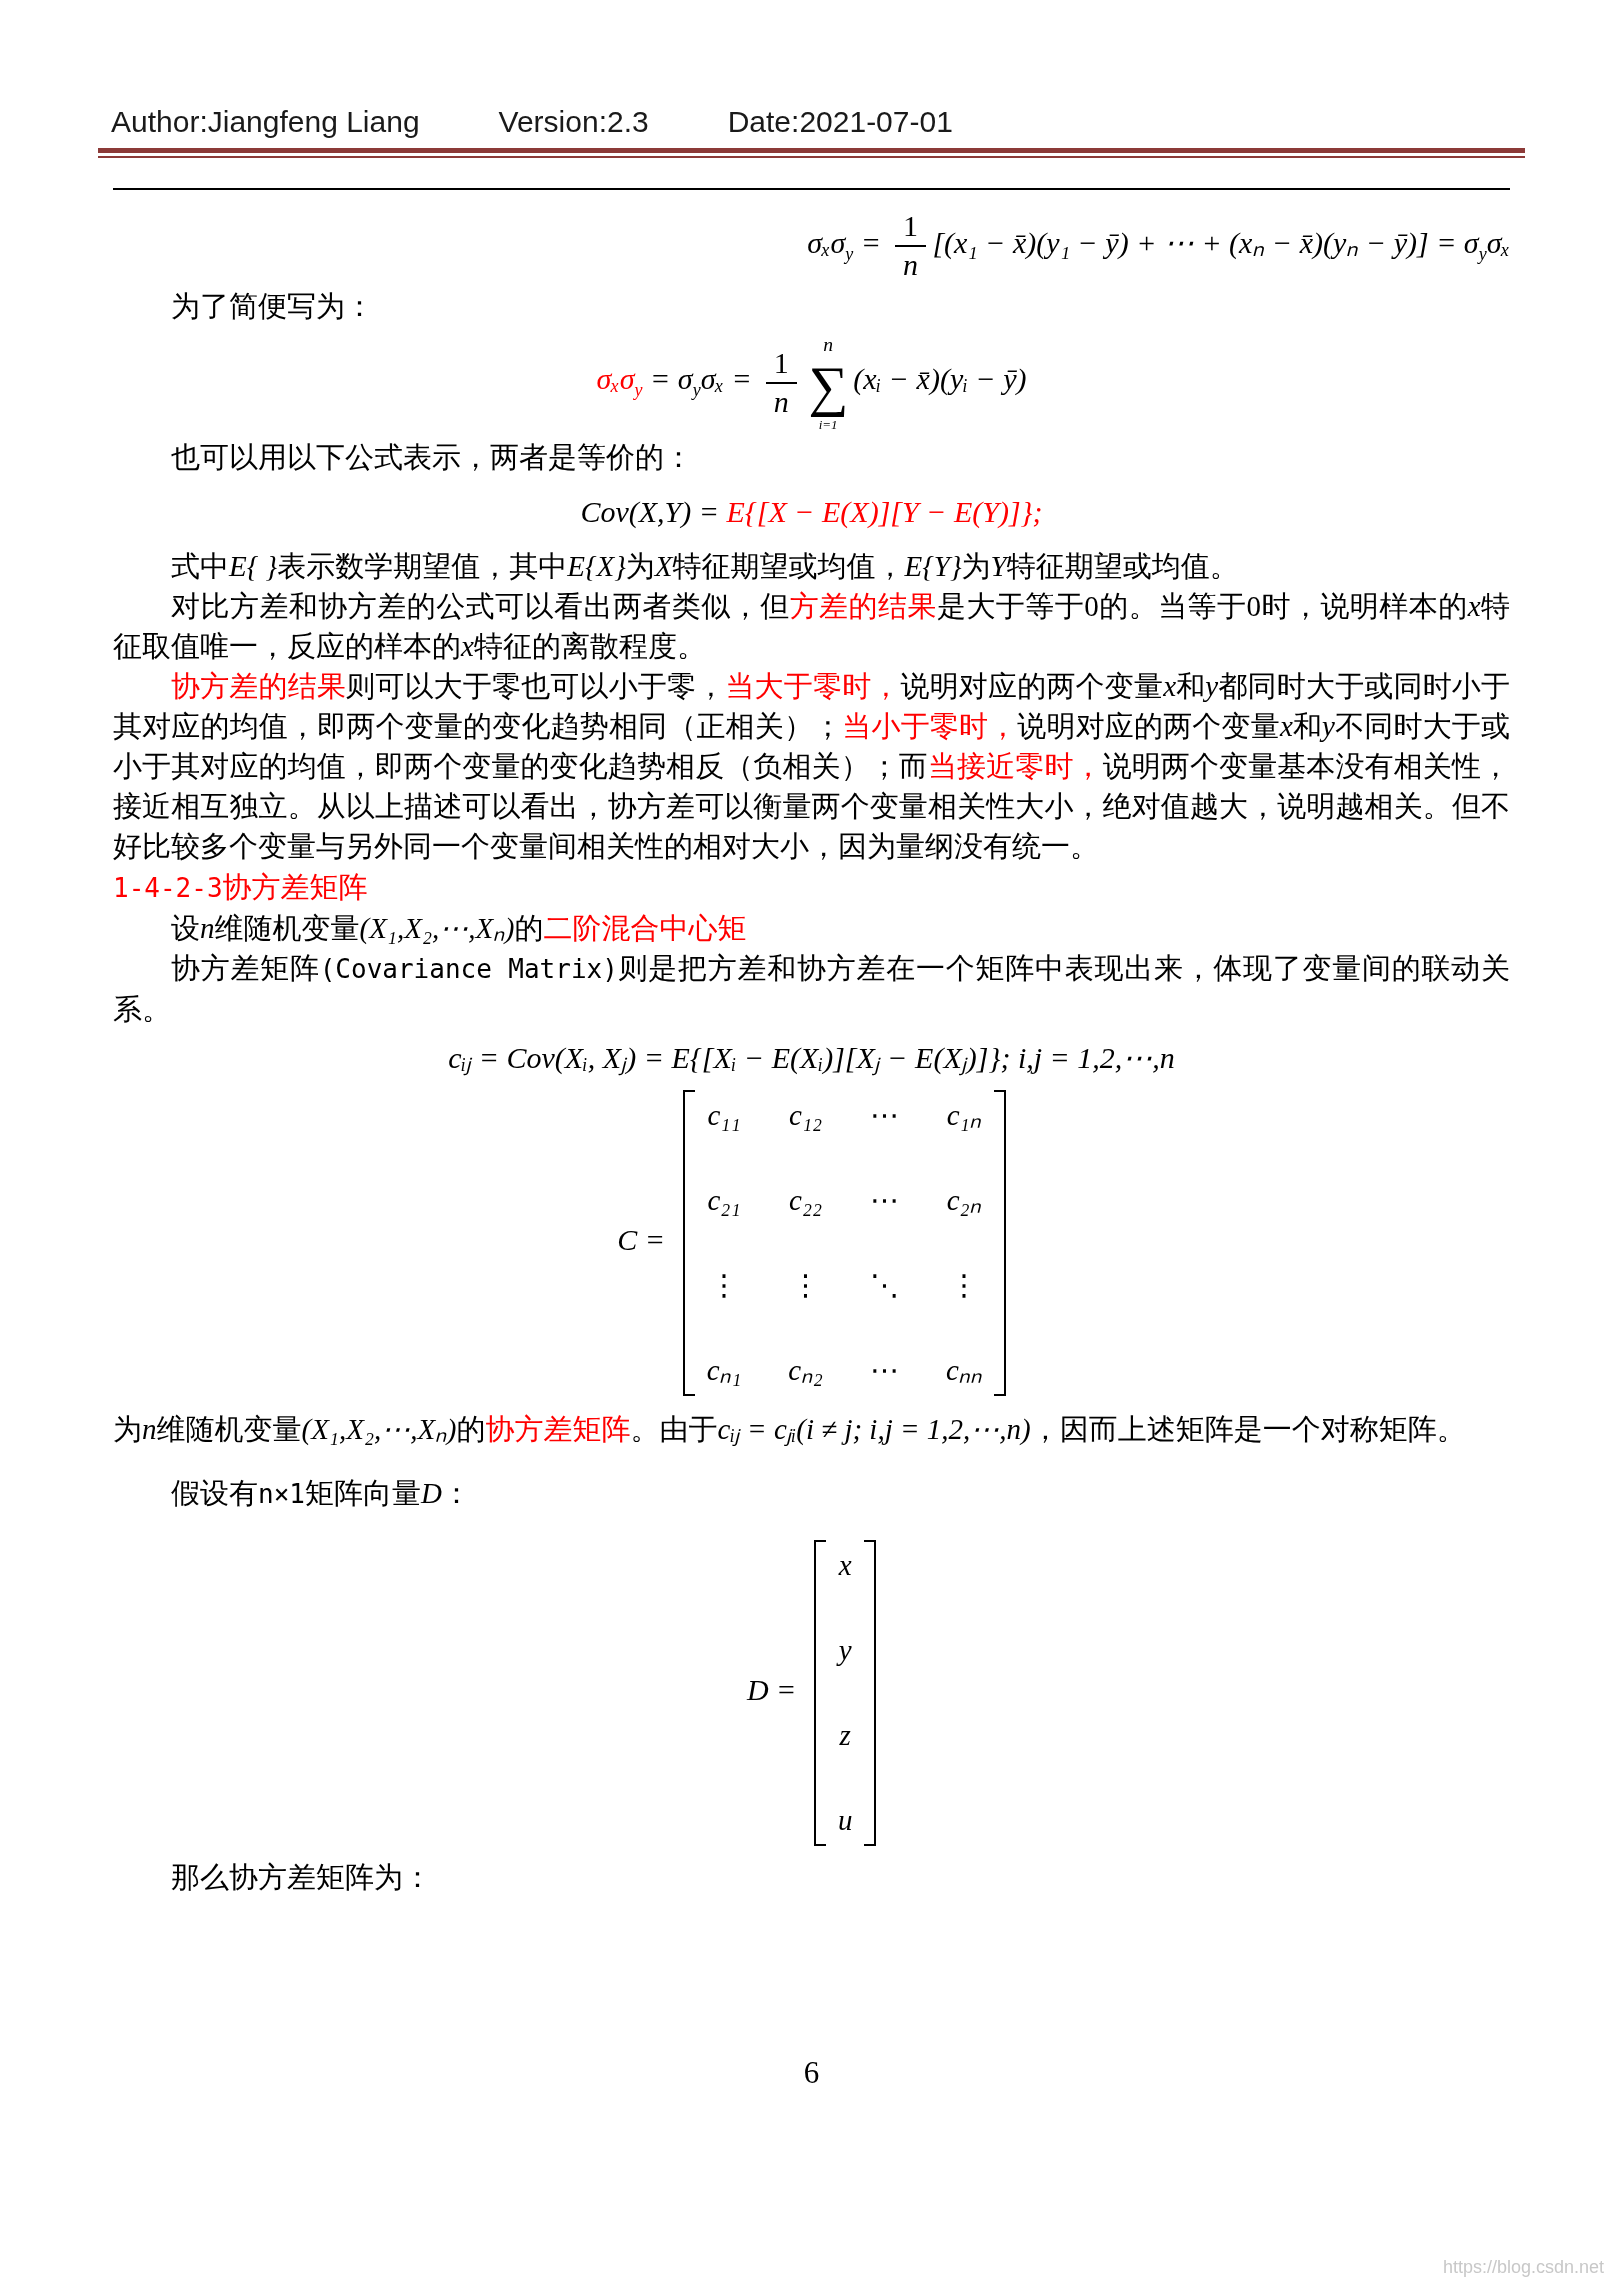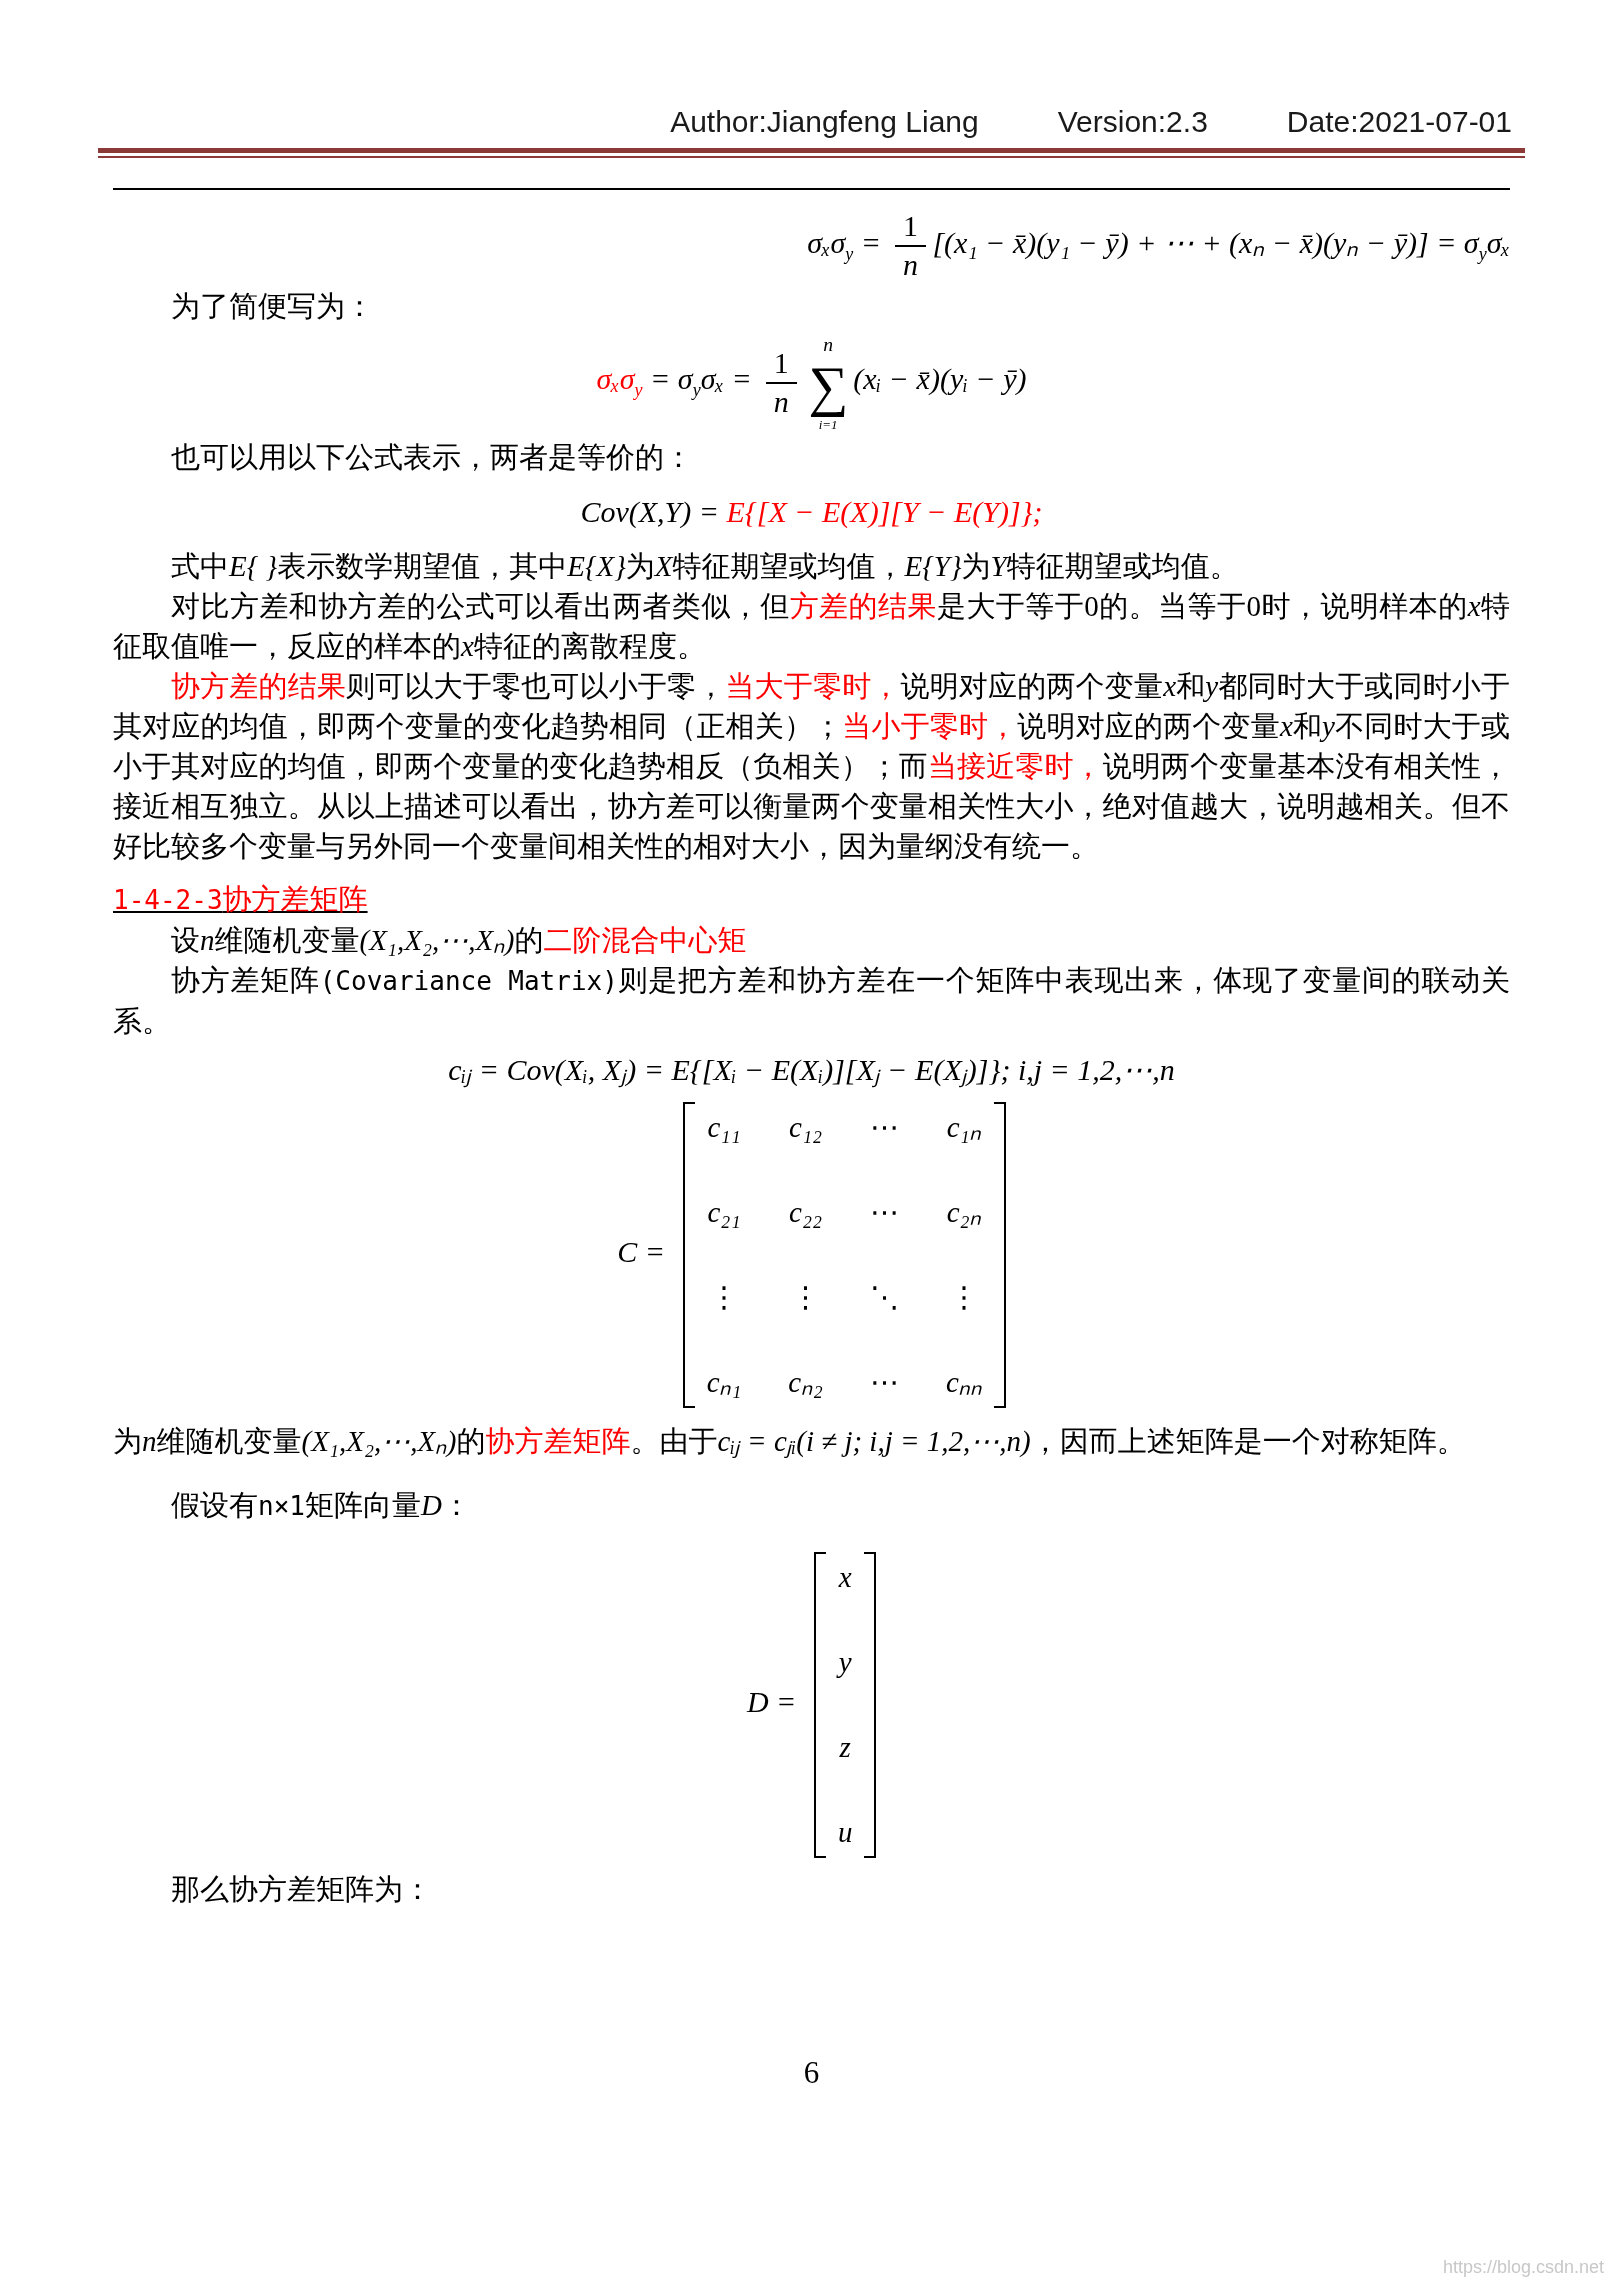--- a/index.html
+++ b/index.html
@@ -7,21 +7,21 @@
     position:relative;
     width:1623px;height:2295px;
     background:#ffffff;
     color:#000;
     font-family:"Liberation Serif",serif;
     overflow:hidden;
   }
   
   .hdr{
     margin:105px 111px 0;
-    display:flex;justify-content:flex-end;gap:79px;
+    display:flex;justify-content:flex-start;gap:79px;
     font-family:"Liberation Sans",sans-serif;
     font-size:30px;color:#1a1a1a;
   }
   .rule-red{
     margin:9.2px 98px 0;
     border-top:5.9px solid #8c3a38;
     border-bottom:2px solid #8c3a38;
     height:3.3px;
   }
   .content{margin:0 113px;}
@@ -30,21 +30,21 @@
   
   .para{
     font-size:29px;line-height:40px;margin:0;
     text-align:justify;
     font-family:"Liberation Serif",serif;
   }
   .indent{text-indent:58px;}
   .r{color:#ff0000;}
   .mi{font-family:"Liberation Serif",serif;font-style:italic;}
   .mono{font-family:"DejaVu Sans Mono",monospace;font-size:26px;}
-  .heading{margin-top:13px;text-decoration:underline;}
+  .heading{margin-top:1px;}
 
   
   .formula{
     text-align:center;
     font-size:30px;line-height:1.25;
     font-family:"Liberation Serif",serif;
   }
   .formula sub{font-size:0.6em;font-style:italic;}
   .f-f1{margin:18.3px 0 3.9px;text-align:right;}
   .f-f2{margin:9.2px 0 6.5px;}

